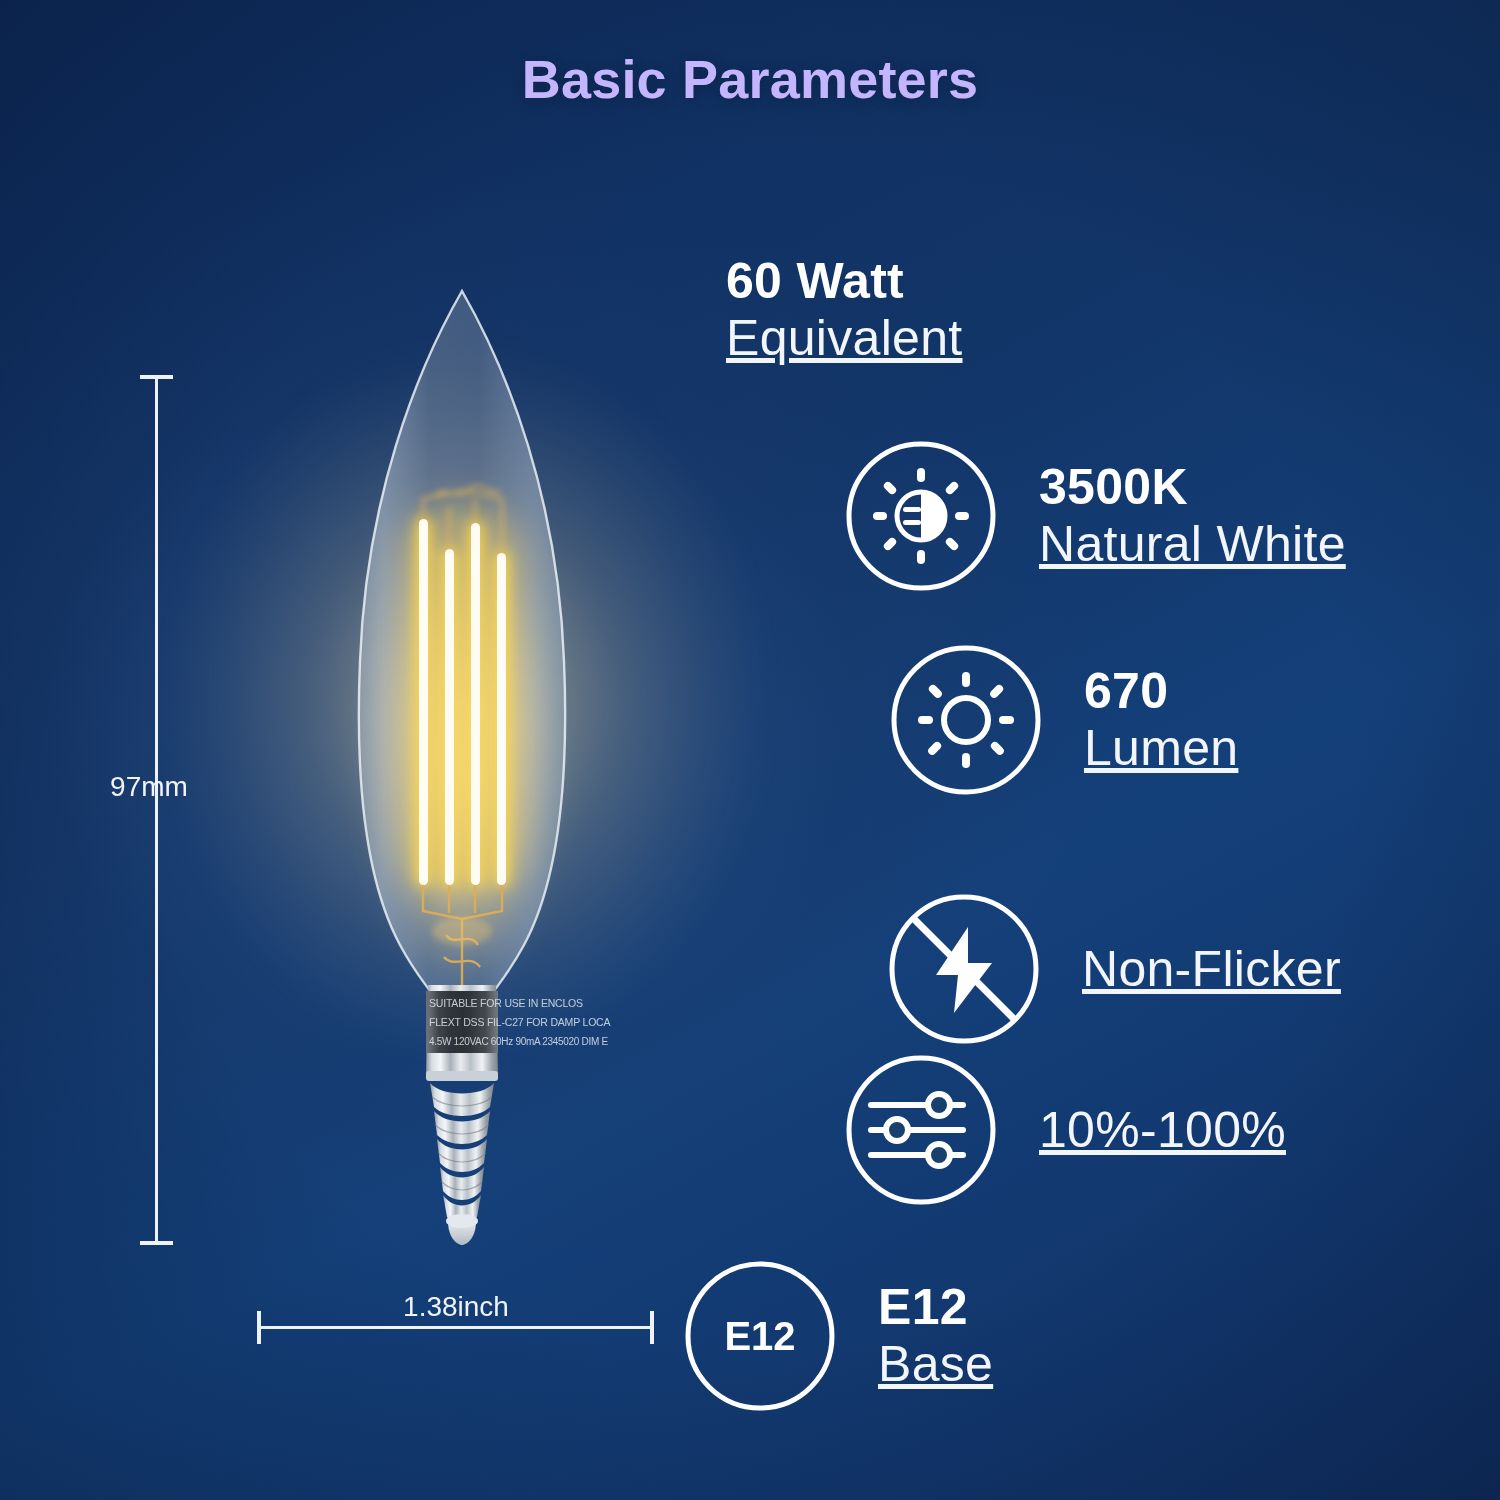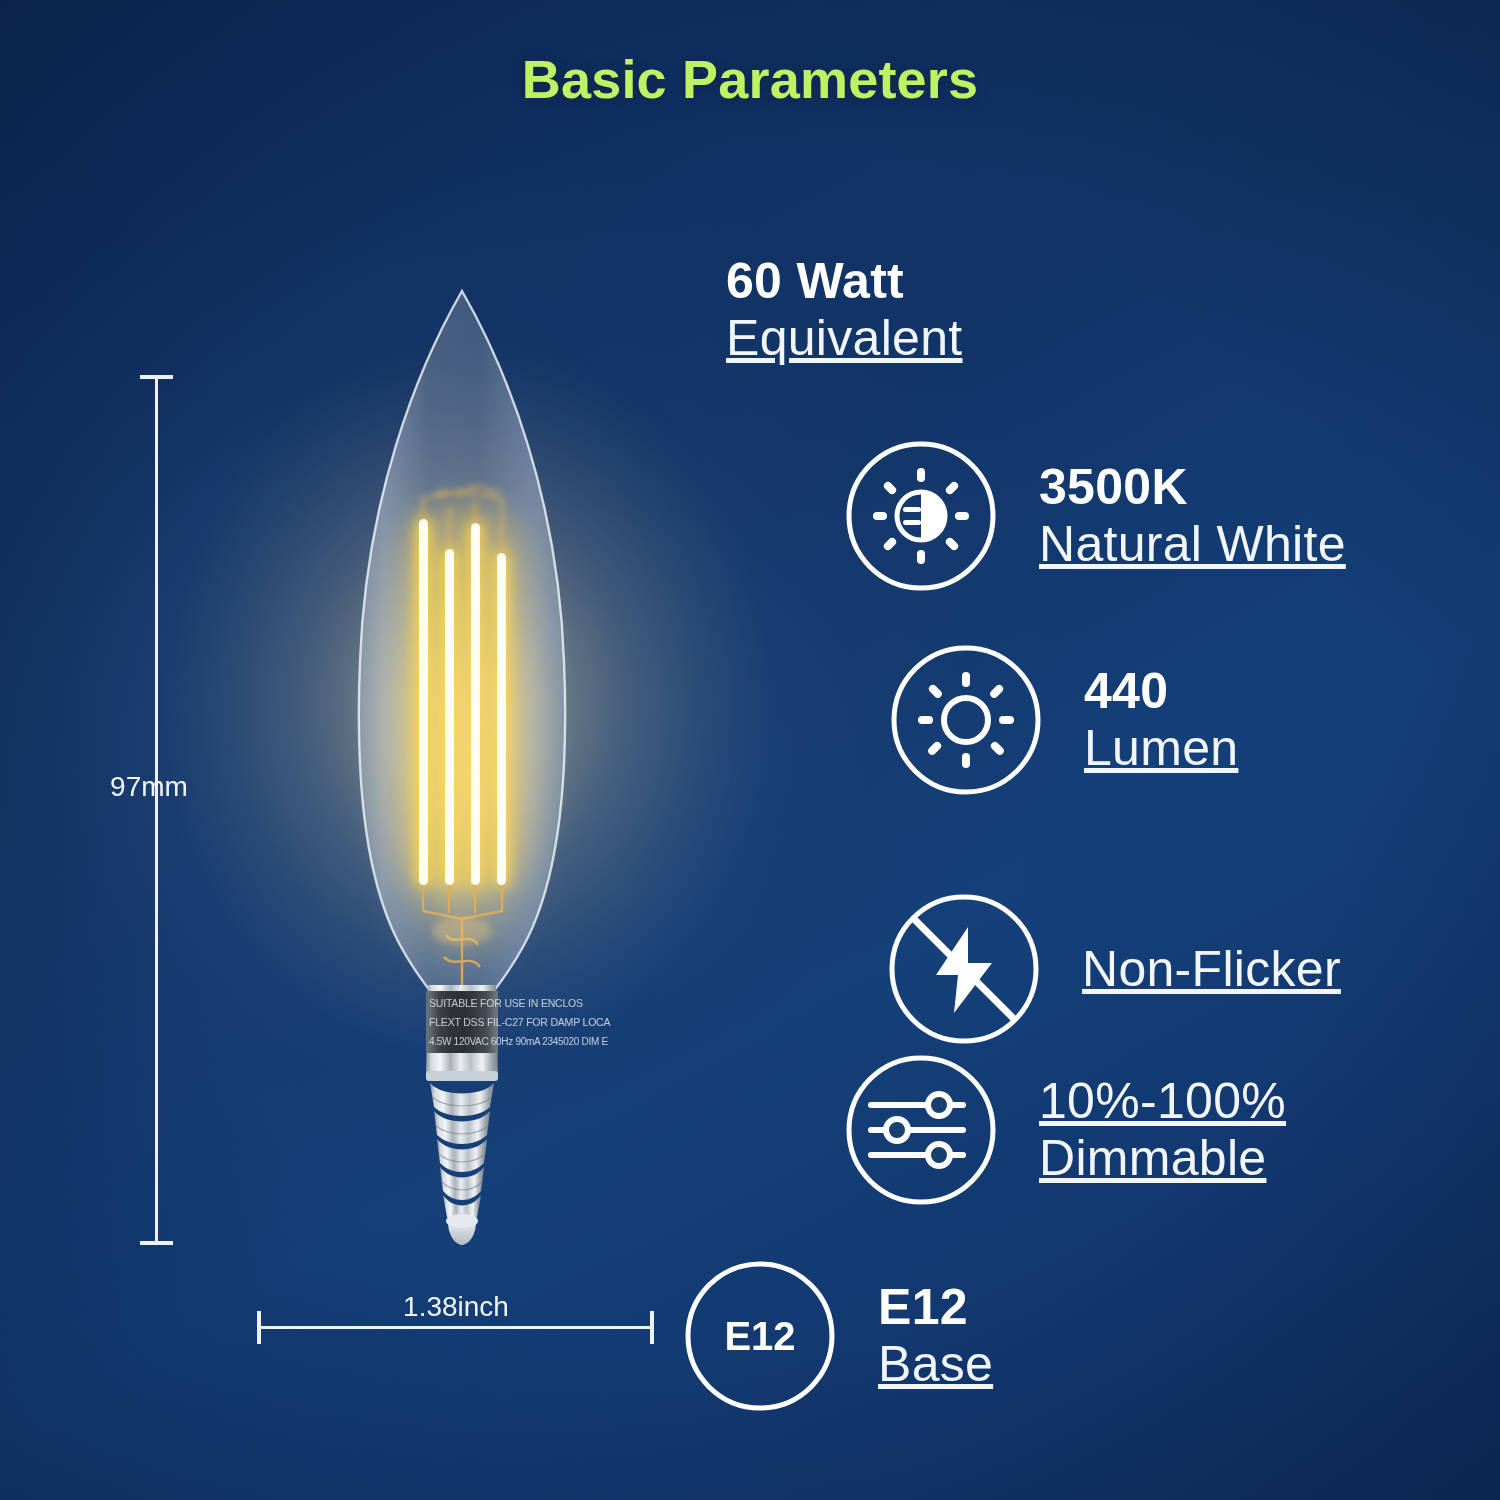--- a/index.html
+++ b/index.html
@@ -21,21 +21,21 @@
   #bg-vignette {
     position:absolute; inset:0;
     background:radial-gradient(ellipse 1200px 1200px at 50% 50%, rgba(0,0,0,0) 50%, rgba(5,20,48,0.45) 100%);
   }
 
   
   #title {
     position:absolute; top:48px; left:0; width:1500px;
     text-align:center;
     font-size:54px; font-weight:bold; letter-spacing:.2px;
-    color:#bef264;
+    color:#c4b5fd;
     text-shadow:0 2px 14px rgba(0,0,0,.25);
   }
 
   
   #bulb-area { position:absolute; left:12px; top:0; width:700px; height:1320px; }
   #glow {
     position:absolute; left:455px; top:700px;
     width:760px; height:900px;
     transform:translate(-50%,-50%);
     background:radial-gradient(ellipse 50% 50% at 50% 50%,
@@ -306,21 +306,21 @@
           <rect x="28" y="72" width="15" height="8" rx="4"></rect>
           <rect x="109" y="72" width="15" height="8" rx="4"></rect>
           <rect x="41" y="40" width="8" height="15" rx="4" transform="rotate(-45 45 47)"></rect>
           <rect x="103" y="40" width="8" height="15" rx="4" transform="rotate(45 107 47)"></rect>
           <rect x="41" y="97" width="8" height="15" rx="4" transform="rotate(45 45 104)"></rect>
           <rect x="103" y="97" width="8" height="15" rx="4" transform="rotate(-45 107 104)"></rect>
         </g>
       </svg>
     </div>
     <div class="label-wrap">
-      <span class="label-strong">440</span>
+      <span class="label-strong">670</span>
       <span class="label-light">Lumen</span>
     </div>
   </div>
 
   <div class="feature-row" id="row-3">
     <div class="pill"></div>
     <div class="icon-wrap">
       <svg viewBox="0 0 152 152">
         <circle cx="76" cy="76" r="72" fill="none" stroke="#ffffff" stroke-width="5"></circle>
         <path d="M80 34 L48 82 L70 82 L66 120 L104 70 L80 70 Z" fill="#ffffff"></path>
@@ -344,21 +344,20 @@
         </g>
         <g fill="#18406f" stroke="#ffffff" stroke-width="6">
           <circle cx="94" cy="51" r="11"></circle>
           <circle cx="52" cy="76" r="11"></circle>
           <circle cx="94" cy="101" r="11"></circle>
         </g>
       </svg>
     </div>
     <div class="label-wrap">
       <span class="label-light">10%-100%</span>
-      <span class="label-light">Dimmable</span>
     </div>
   </div>
 
   <div class="feature-row" id="row-5">
     <div class="pill"></div>
     <div class="icon-wrap">
       <svg viewBox="0 0 152 152">
         <circle cx="76" cy="76" r="72" fill="none" stroke="#ffffff" stroke-width="5"></circle>
         <text class="icon-text" x="76" y="90" text-anchor="middle">E12</text>
       </svg>

